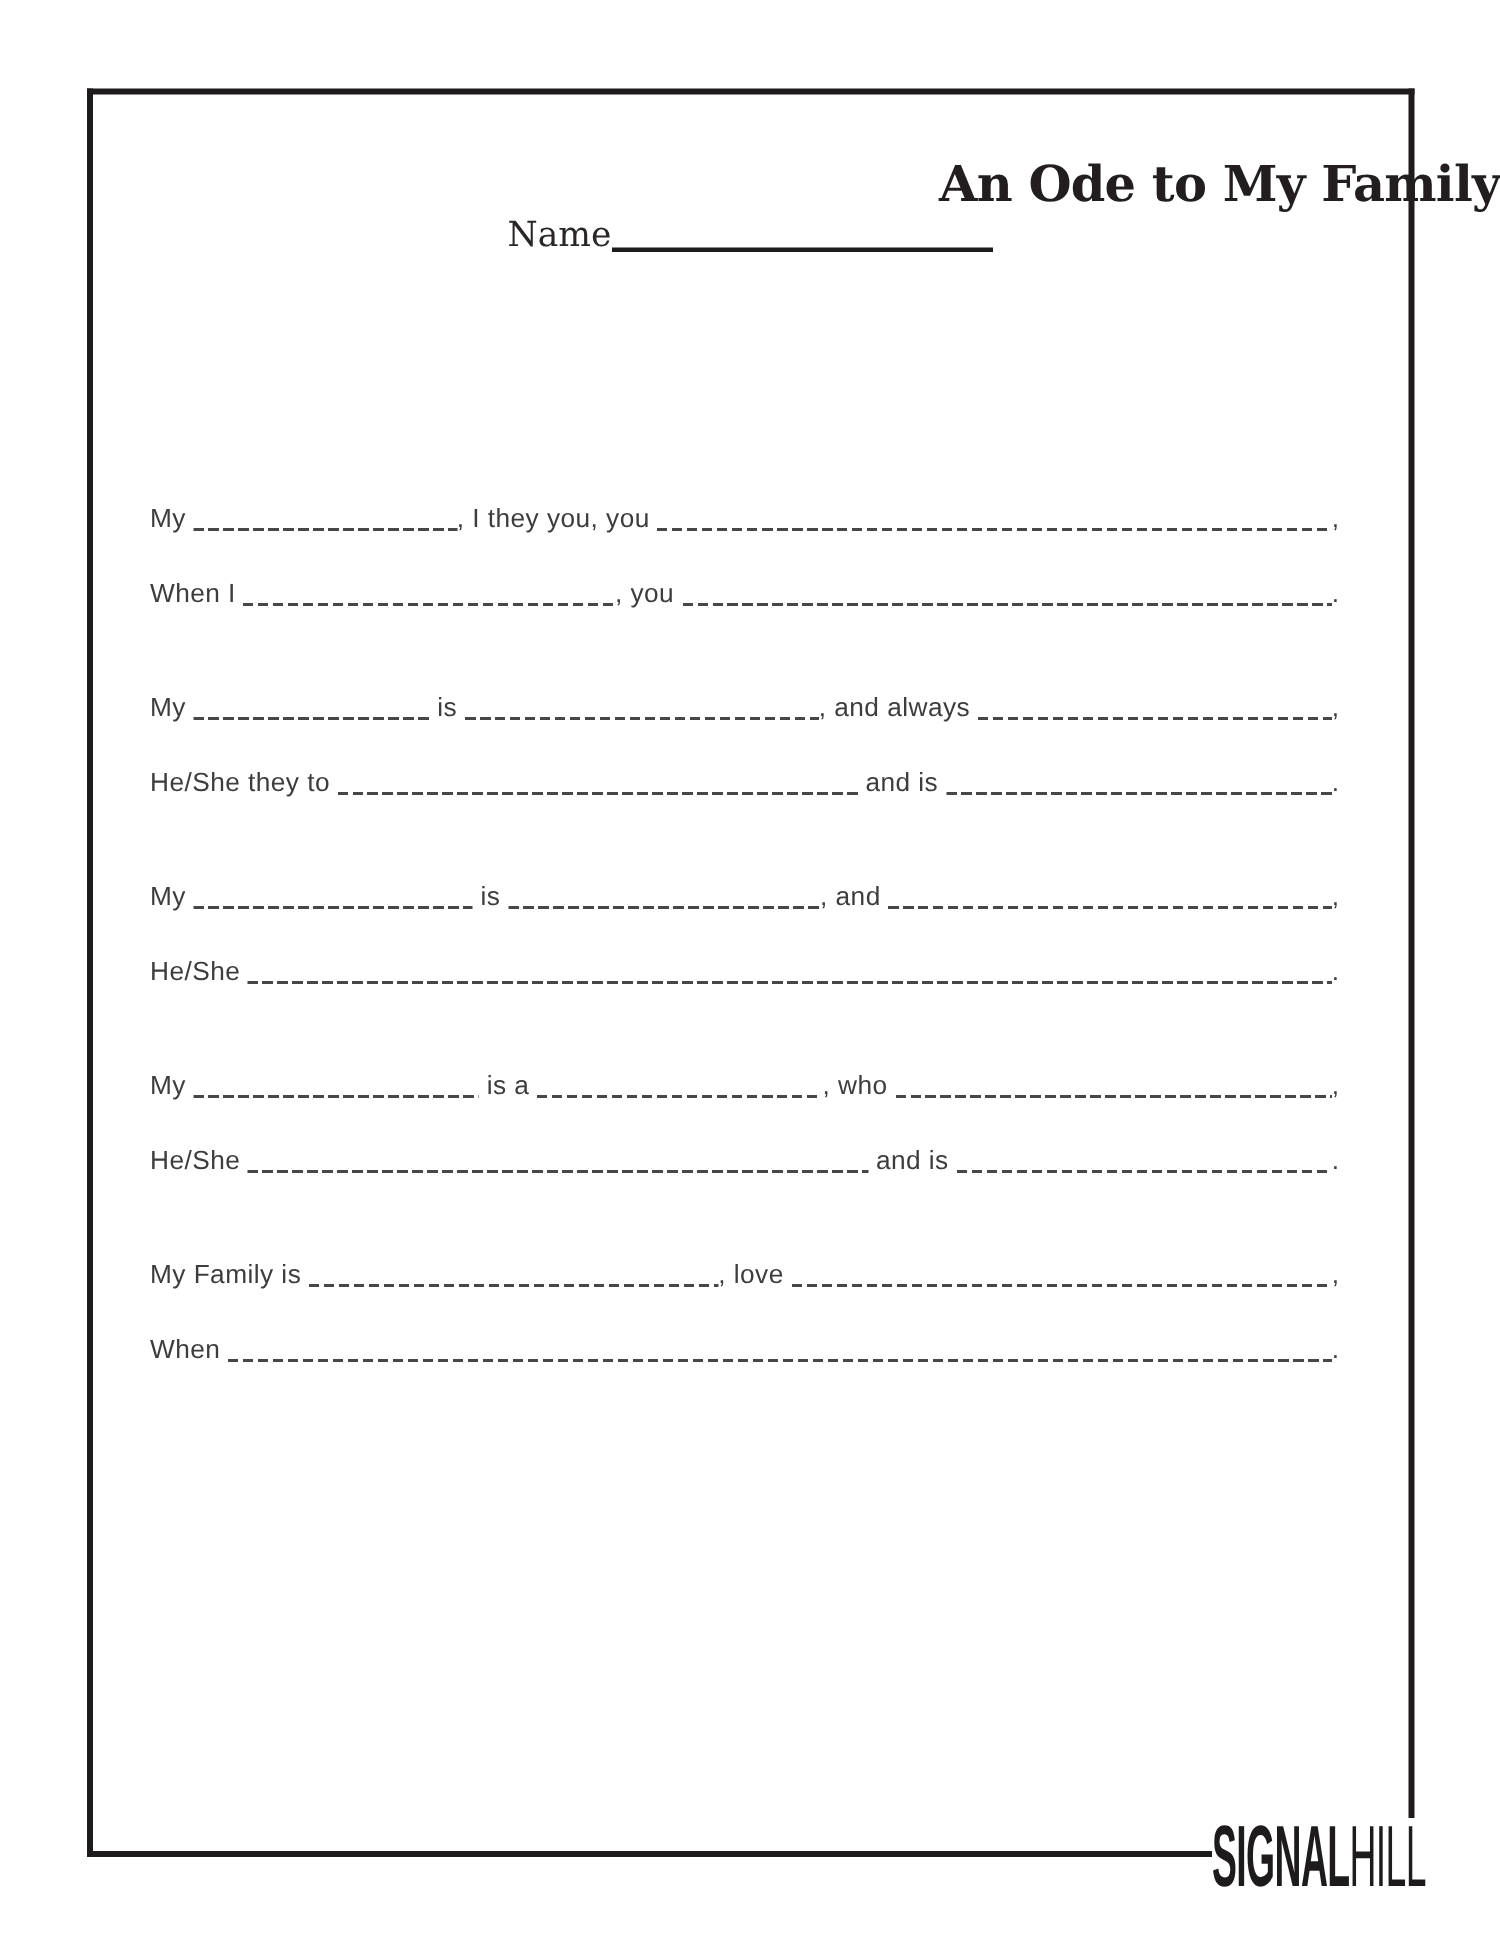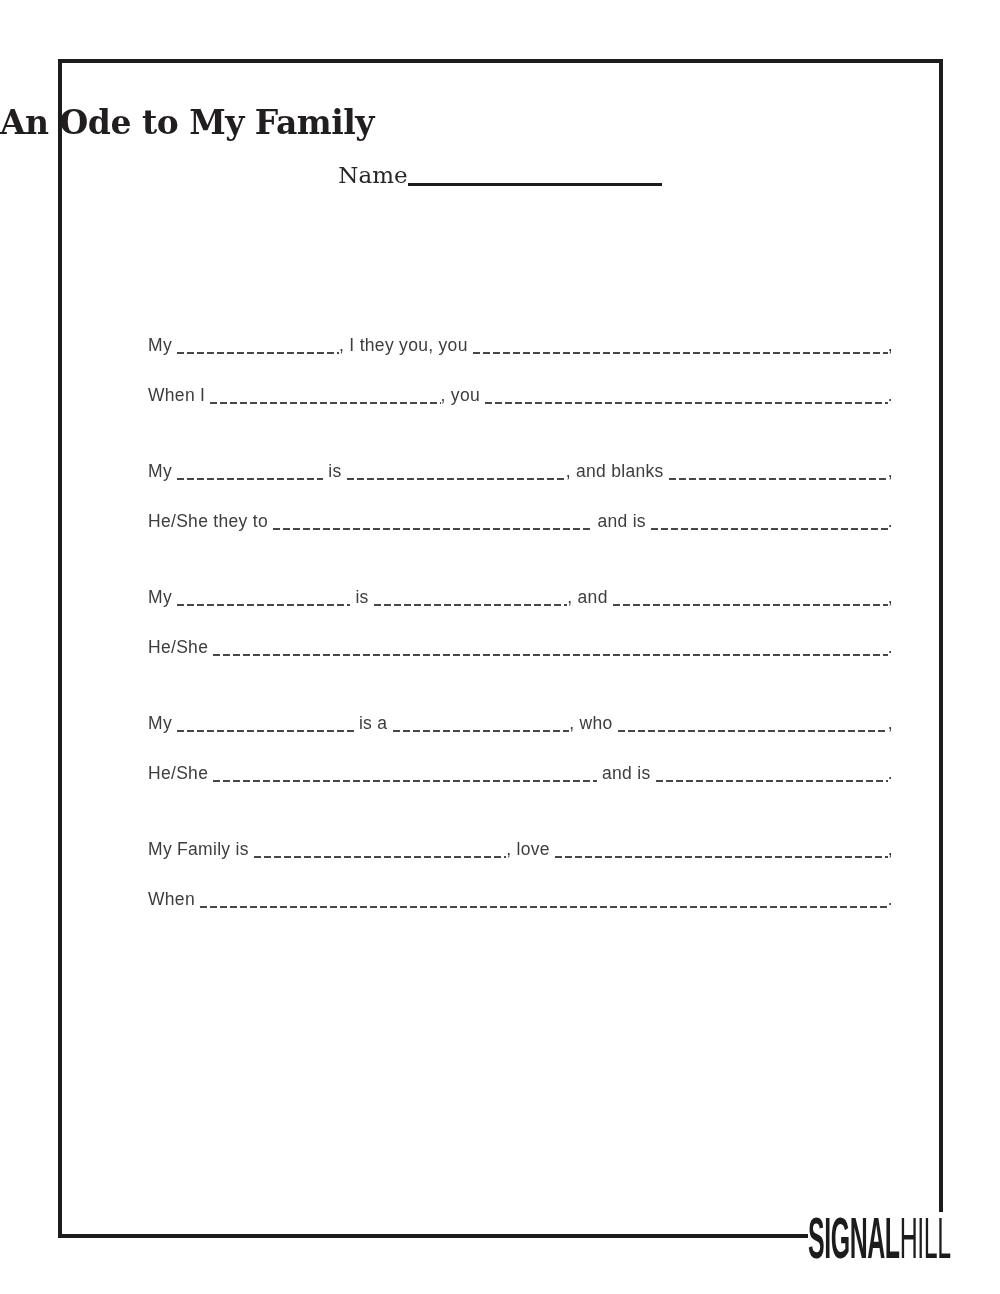--- a/index.html
+++ b/index.html
@@ -14,30 +14,30 @@
   
   .border-seg { position: absolute; background: #1d1b1c; }
   .border-top    { left: 58px;  top: 59px;   width: 885px; height: 4px; }
   .border-left   { left: 58px;  top: 59px;   width: 4px;   height: 1179px; }
   .border-right  { left: 939px; top: 59px;   width: 4px;   height: 1153px; }
   .border-bottom { left: 58px;  top: 1234px; width: 750px; height: 4px; }
 
   .title {
     position: absolute;
     left: 0; top: 103px; width: 100%;
-    text-align: left;
+    text-align: right;
     font-family: "DejaVu Serif", serif;
     font-weight: bold;
     font-size: 33px;
     letter-spacing: -0.5px;
     color: #221e1f;
   }
   .name-row {
     position: absolute;
-    left: 0; right: 0; top: 162px;
+    left: 0; right: 0; top: 144px;
     display: flex;
     justify-content: center;
     align-items: flex-end;
   }
   .name-label {
     font-family: "DejaVu Serif", serif;
     font-size: 23px;
     line-height: 26px;
     color: #2a2627;
   }
@@ -53,21 +53,20 @@
     font-style: italic;
     font-size: 18.5px;
     letter-spacing: 0.2px;
     color: #3b3b3b;
   }
   .stanzas {
     position: absolute;
     left: 100px;
     right: 107px;
     top: 333px;
-    margin-left: 48px;
   }
   .stanza + .stanza { margin-top: 52px; }
   .line {
     display: flex;
     align-items: flex-end;
     height: 24px;
     font-size: 17.5px;
     letter-spacing: 0.3px;
     color: #3d3d3d;
   }
@@ -131,21 +130,21 @@
           <span class="blank" style="flex-grow: 42;"></span>
           <span class="t">.</span>
         </div>
       </div>
       <div class="stanza">
         <div class="line">
           <span class="t">My </span>
           <span class="blank" style="flex-grow: 14;"></span>
           <span class="t"> is </span>
           <span class="blank" style="flex-grow: 21;"></span>
-          <span class="t">, and blanks </span>
+          <span class="t">, and always </span>
           <span class="blank" style="flex-grow: 21;"></span>
           <span class="t">,</span>
         </div>
         <div class="line">
           <span class="t">He/She they to </span>
           <span class="blank" style="flex-grow: 31;"></span>
           <span class="t"> and is </span>
           <span class="blank" style="flex-grow: 23;"></span>
           <span class="t">.</span>
         </div>

